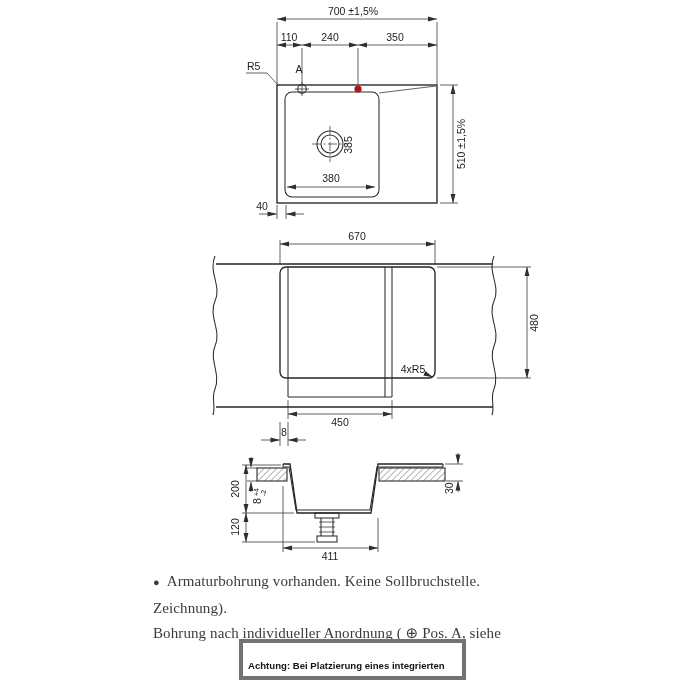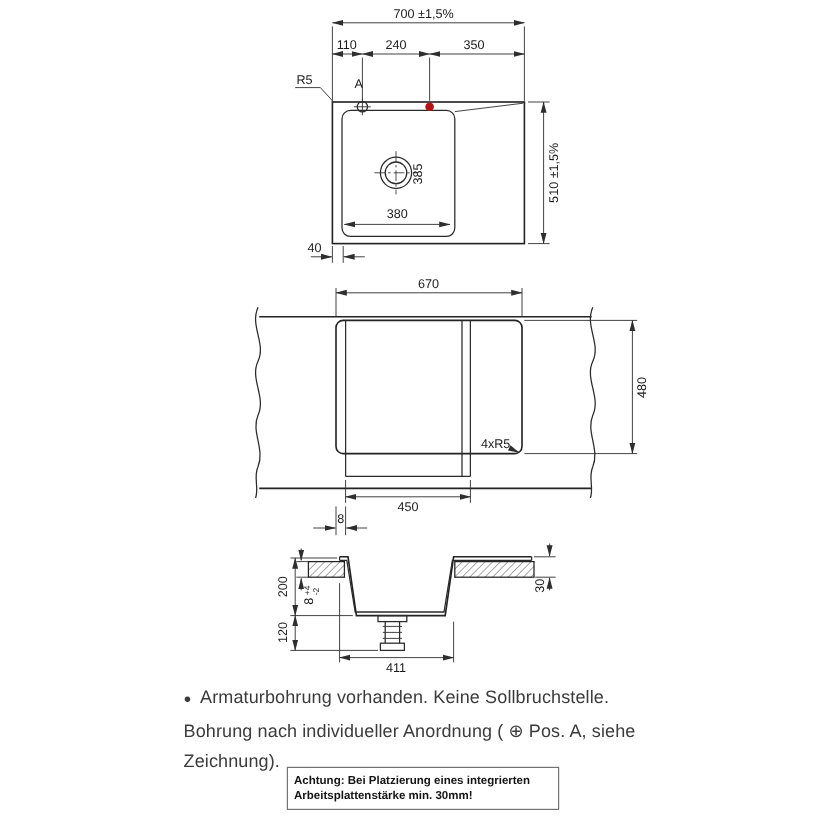--- a/index.html
+++ b/index.html
@@ -7,25 +7,25 @@
        font-family:"Liberation Sans",sans-serif;}
   .drawing-svg{position:absolute;left:0;top:0;}
   .drawing-svg text{font-family:"Liberation Sans",sans-serif;fill:#1c1c1c;}
   .d{font-size:10.5px;}
   .t7{font-size:7px;}
   .ol{stroke:#232323;stroke-width:1.35;fill:none;}
   .ml{stroke:#2a2a2a;stroke-width:1.05;fill:none;}
   .dl{stroke:#2e2e2e;stroke-width:0.75;fill:none;}
   .cl{stroke:#2e2e2e;stroke-width:0.7;fill:none;stroke-dasharray:9 2.5 2 2.5;}
   .notes{position:absolute;left:153px;top:569px;width:460px;color:#3b3b3b;
-         font-size:15px;line-height:25.5px;letter-spacing:0.1px;}
+         font-size:15px;line-height:25.5px;letter-spacing:0.1px;font-family:Liberation Serif, serif;}
   .notes .nline{white-space:nowrap;}
   .bullet{font-size:11px;margin-right:7px;}
   .warning-box{position:absolute;left:239px;top:639px;width:227px;box-sizing:border-box;
-         border:1px solid #737373;padding:4px 5px 4px;color:#141414;
+         border:4px solid #737373;padding:16px 5px 4px;color:#141414;
          font-size:9.6px;line-height:13.2px;font-weight:bold;}
   .warning-box .wline{white-space:nowrap;}
 </style>
 </head>
 <body>
 
 <svg class="drawing-svg" width="700" height="700" viewBox="0 0 700 700">
   <defs>
     <marker id="arr" viewBox="0 0 10 6" refX="9.5" refY="3" markerWidth="9.5" markerHeight="5.7" orient="auto-start-reverse" markerUnits="userSpaceOnUse">
       <path d="M0,0.4 L10,3 L0,5.6 Z" fill="#2e2e2e"></path>
@@ -199,20 +199,19 @@
       <line class="dl" x1="283" y1="486" x2="283" y2="552"></line>
       <line class="dl" x1="378" y1="518" x2="378" y2="552"></line>
       <line class="dl" x1="283" y1="548" x2="378" y2="548" marker-start="url(#arr)" marker-end="url(#arr)"></line>
       <text class="d" x="330" y="560" text-anchor="middle">411</text>
     </g>
   </g>
 </svg>
 
 <div class="notes">
   <div class="nline"><span class="bullet">●</span><span>Armaturbohrung vorhanden. Keine Sollbruchstelle.</span></div>
+  <div class="nline">Zeichnung).</div>
   <div class="nline">Bohrung nach individueller Anordnung ( ⊕ Pos. A, siehe</div>
-  <div class="nline">Zeichnung).</div>
 </div>
 
 <div class="warning-box">
   <div class="wline">Achtung: Bei Platzierung eines integrierten</div>
-  <div class="wline">Arbeitsplattenstärke min. 30mm!</div>
 </div>
 
 </body></html>

